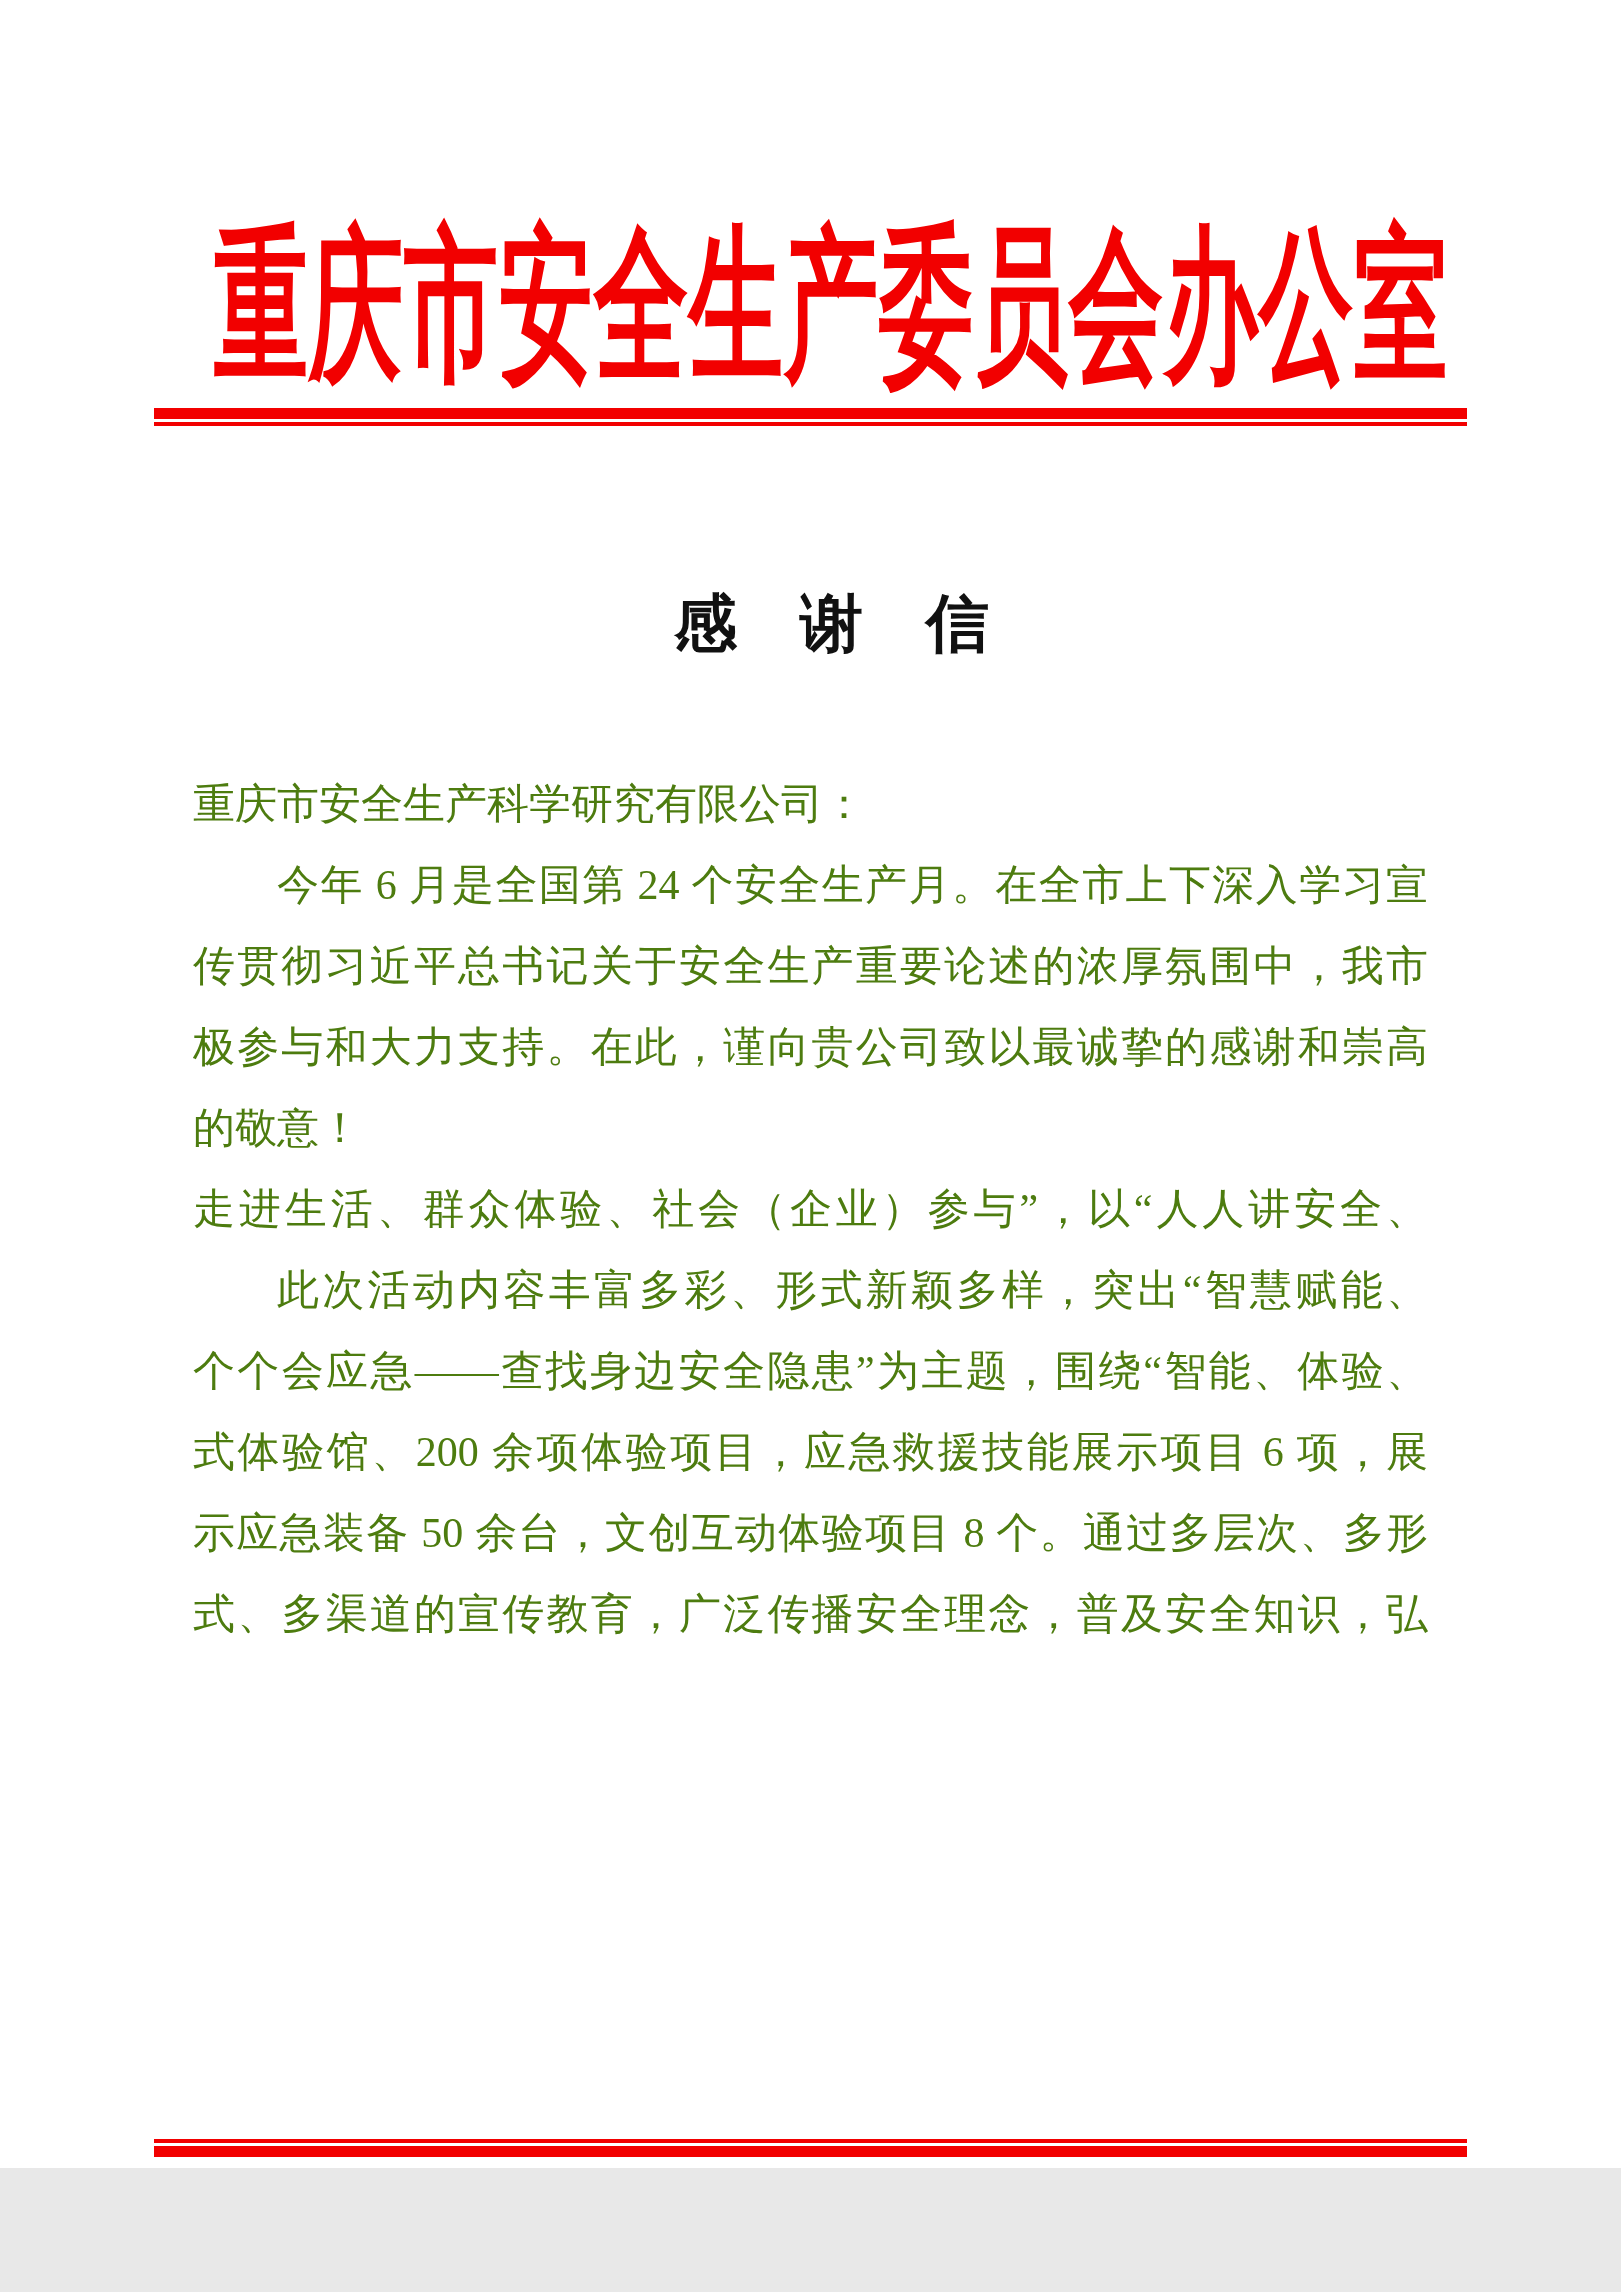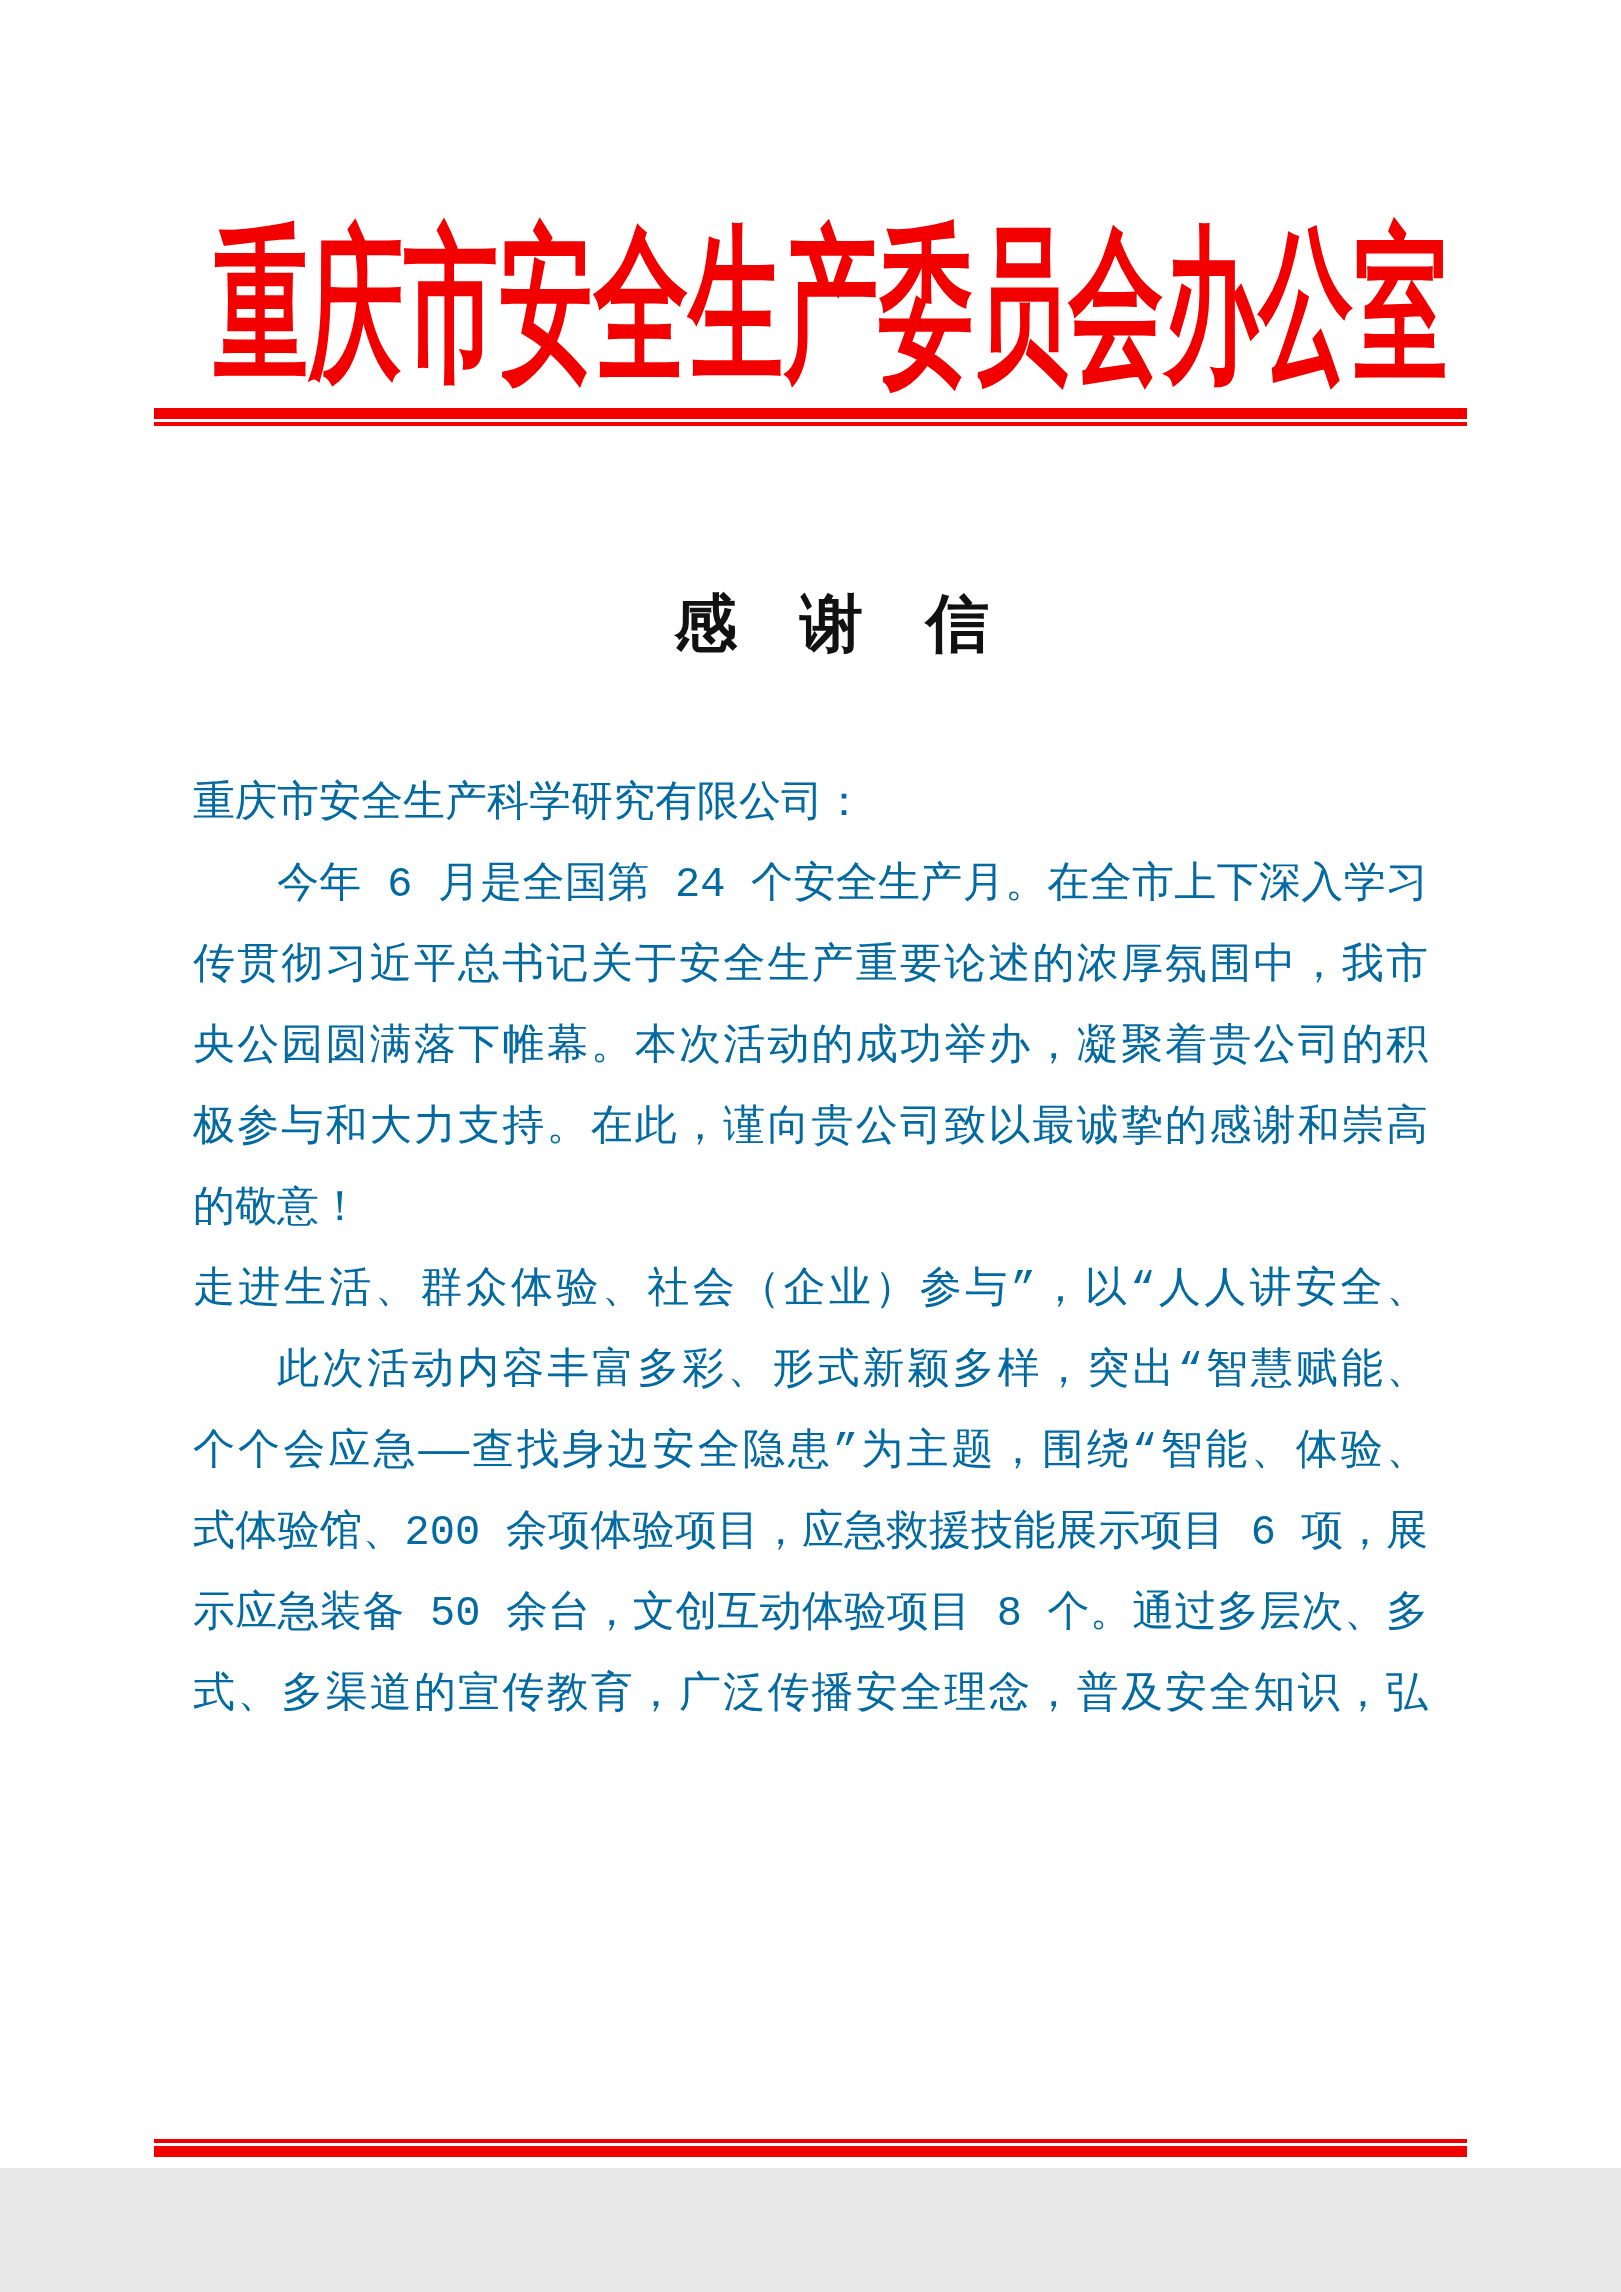--- a/index.html
+++ b/index.html
@@ -55,22 +55,21 @@
   }
 
   
   .body-block {
     position: absolute;
     top: 764px;
     left: 193px;
     width: 1235px;
     font-size: 42px;
     line-height: 81px;
-    color: #0369a1;
-    font-family: Liberation Mono, monospace;
+    color: #4d7c0f;
   }
   .line {
     height: 81px;
     overflow: hidden;
     white-space: nowrap;
   }
   .line.j {
     white-space: normal;
     text-align: justify;
     text-align-last: justify;
@@ -90,21 +89,20 @@
     <div class="bar-gap"></div>
     <div class="bar-thin"></div>
   </div>
 
   <div class="letter-title">感　谢　信</div>
 
   <div class="body-block">
     <div class="line">重庆市安全生产科学研究有限公司：</div>
     <div class="line j ind">今年 6 月是全国第 24 个安全生产月。在全市上下深入学习宣</div>
     <div class="line j">传贯彻习近平总书记关于安全生产重要论述的浓厚氛围中，我市</div>
-    <div class="line j">央公园圆满落下帷幕。本次活动的成功举办，凝聚着贵公司的积</div>
     <div class="line j">极参与和大力支持。在此，谨向贵公司致以最诚挚的感谢和崇高</div>
     <div class="line">的敬意！</div>
     <div class="line j">走进生活、群众体验、社会（企业）参与”，以“人人讲安全、</div>
     <div class="line j ind">此次活动内容丰富多彩、形式新颖多样，突出“智慧赋能、</div>
     <div class="line j">个个会应急——查找身边安全隐患”为主题，围绕“智能、体验、</div>
     <div class="line j">式体验馆、200 余项体验项目，应急救援技能展示项目 6 项，展</div>
     <div class="line j">示应急装备 50 余台，文创互动体验项目 8 个。通过多层次、多形</div>
     <div class="line j">式、多渠道的宣传教育，广泛传播安全理念，普及安全知识，弘</div>
   </div>
 

